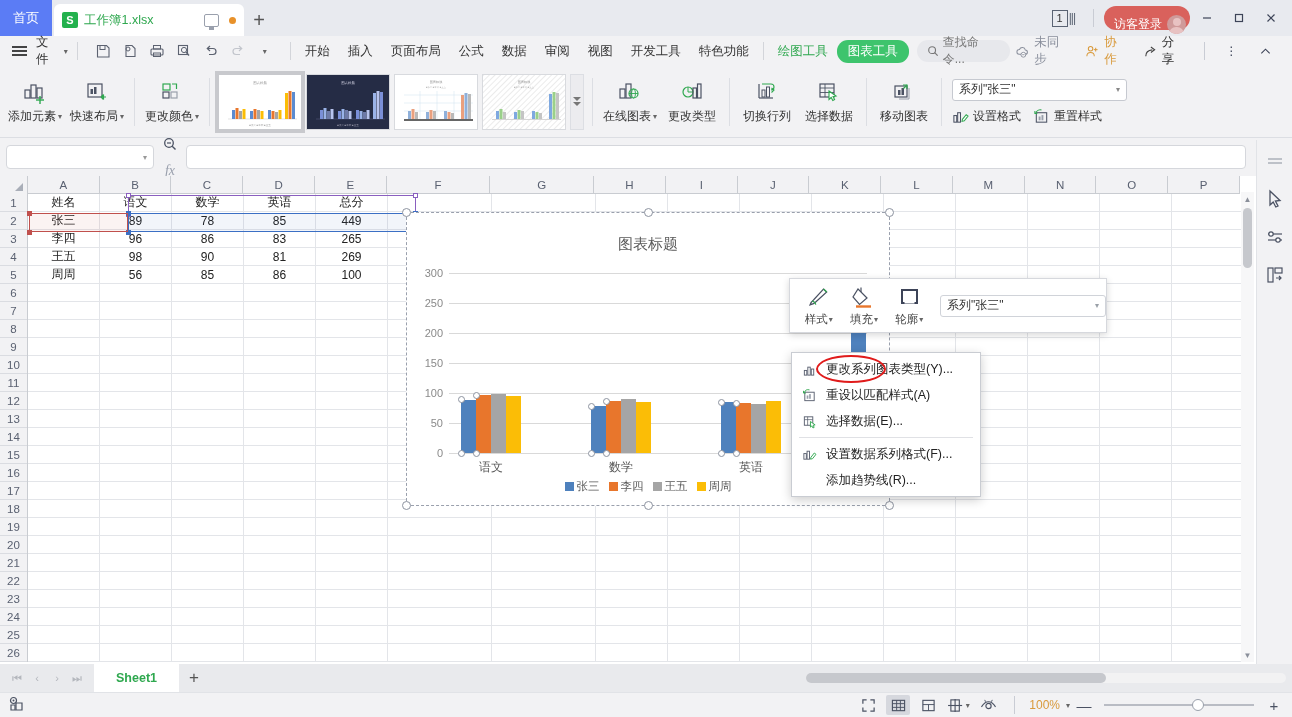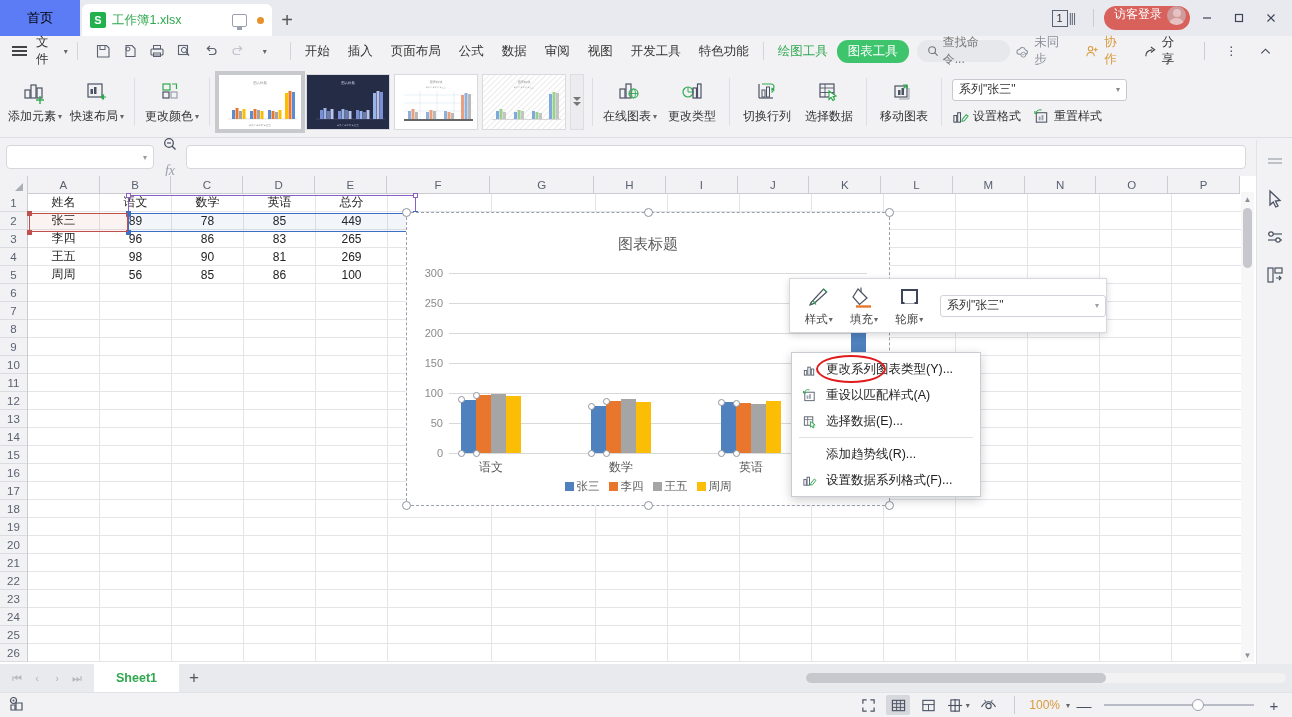--- a/index.html
+++ b/index.html
@@ -11,21 +11,21 @@
     -webkit-font-smoothing: antialiased;
   }
   .app { position: relative; width: 1292px; height: 717px; }
 
   
   .titlebar {
     position: absolute; top: 0; left: 0; width: 1292px; height: 36px;
     background: #e8eaef; display: flex; align-items: flex-end;
   }
   .home-tab {
-    width: 80px; height: 36px; background: #5b7cf5; color: #000000;
+    width: 52px; height: 36px; background: #5b7cf5; color: #ffffff;
     display: flex; align-items: center; justify-content: center;
     font-size: 13px; cursor: pointer;
   }
   .doc-tab {
     width: 190px; height: 32px; background: #fff; border-radius: 6px 6px 0 0;
     display: flex; align-items: center; padding: 0 8px; gap: 6px;
     margin-left: 2px; cursor: pointer; position: relative;
   }
   .tab-ico {
     width: 16px; height: 16px; background: #23b14d; color: #fff;
@@ -38,21 +38,21 @@
   .tab-dot { width: 7px; height: 7px; border-radius: 50%; background: #e8912a; margin-left: 4px; }
   .tab-plus { width: 30px; height: 32px; display: flex; align-items: center; justify-content: center;
               font-size: 20px; color: #555; cursor: pointer; font-weight: 300; }
   .tb-right { margin-left: auto; display: flex; align-items: center; height: 36px; padding-right: 6px; gap: 2px; }
   .count-box { border: 1px solid #5a6373; padding: 0 4px; font-size: 11px; color: #333; line-height: 15px; }
   .count-wrap { display: flex; align-items: center; gap: 1px; margin-right: 8px; }
   .count-bars { color: #5a6373; font-size: 12px; letter-spacing: -1px; }
   .vline { width: 1px; height: 18px; background: #c9ccd4; margin: 0 8px; }
   .guest-btn {
     background: #d9615c; color: #fff; border-radius: 12px; height: 24px;
-    display: flex; padding: 0 4px 0 10px; gap: 5px;
+    display: flex; align-items: center; padding: 12px 4px 0 10px; gap: 5px;
     font-size: 12px; cursor: pointer;
   }
   .guest-av { width: 19px; height: 19px; border-radius: 50%; background: #cf9a9a; position: relative; overflow: hidden; }
   .guest-av::before { content:''; position:absolute; left:5.5px; top:3px; width:8px; height:8px; border-radius:50%; background:#e8c2c2; }
   .guest-av::after { content:''; position:absolute; left:2px; top:12px; width:15px; height:10px; border-radius:7px 7px 0 0; background:#e8c2c2; }
   .win-btn { width: 30px; height: 30px; display:flex; align-items:center; justify-content:center; color:#3d4458; cursor:pointer; }
 
   
   .menubar {
     position: absolute; top: 36px; left: 0; width: 1292px; height: 30px;
@@ -1332,32 +1332,32 @@
             <rect x="2.5" y="3" width="9" height="9" fill="none" stroke="#5a6070" stroke-width="1"></rect>
             <line x1="2.5" y1="6" x2="11.5" y2="6" stroke="#5a6070" stroke-width="0.8"></line>
             <line x1="6" y1="3" x2="6" y2="12" stroke="#5a6070" stroke-width="0.8"></line>
             <path d="M9 8l5 3.6-2.2.4 1.2 2.2-1.3.7-1.2-2.2L9 14z" fill="#fff" stroke="#2fa84f" stroke-width="1"></path>
           </svg>
       </span>
       <span>选择数据(E)...</span>
     </div>
     <div class="ci-sep"></div>
     <div class="ci">
-      <span class="ic"></span>
-      <span>添加趋势线(R)...</span>
-    </div>
-    <div class="ci">
       <span class="ic">
         <svg width="15" height="15" viewBox="0 0 16 16">
             <rect x="2" y="7" width="2.6" height="6" fill="none" stroke="#5a6070" stroke-width="1"></rect>
             <rect x="5.4" y="4.5" width="2.6" height="8.5" fill="none" stroke="#5a6070" stroke-width="1"></rect>
             <path d="M9.5 11l3.6-4.6 1.8 1.4-3.6 4.6-2.2.6z" fill="#fff" stroke="#2fa84f" stroke-width="1"></path>
           </svg>
       </span>
       <span>设置数据系列格式(F)...</span>
+    </div>
+    <div class="ci">
+      <span class="ic"></span>
+      <span>添加趋势线(R)...</span>
     </div>
   </div>
   <div class="ellipse"></div>
 
   <div class="vsb">
     <div class="ar" style="top:0">▲</div>
     <div class="th"></div>
     <div class="ar" style="bottom:0">▼</div>
   </div>
 

